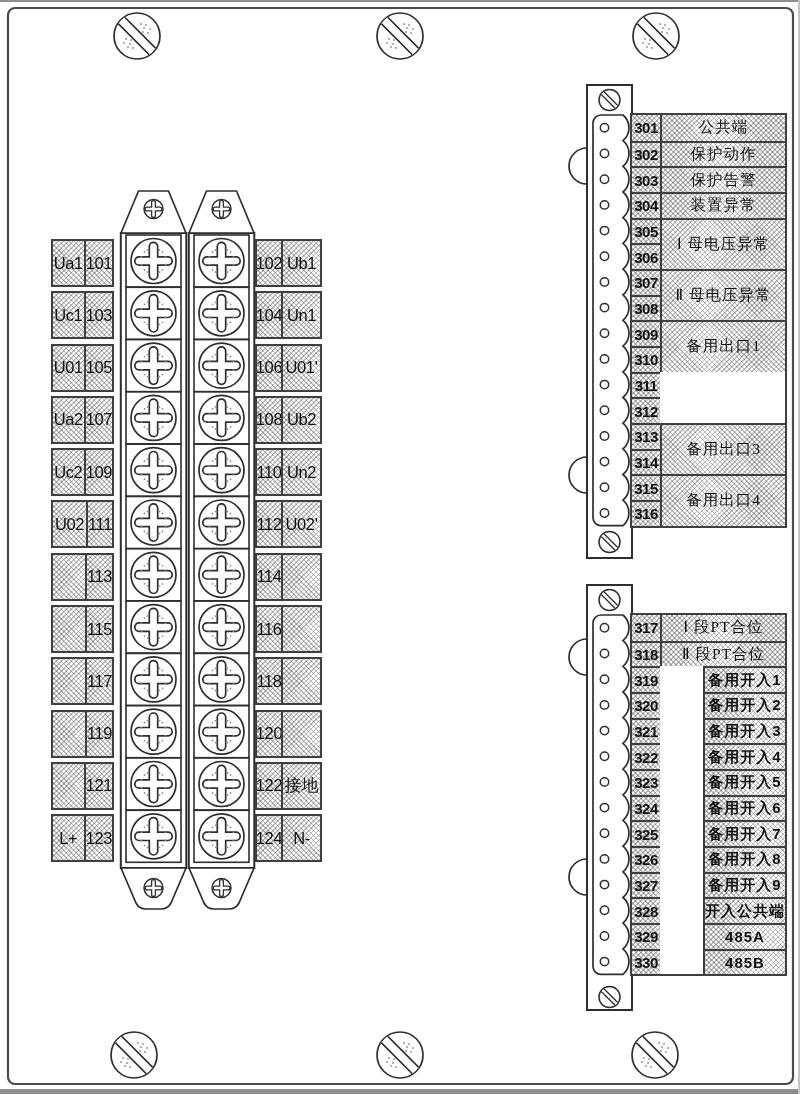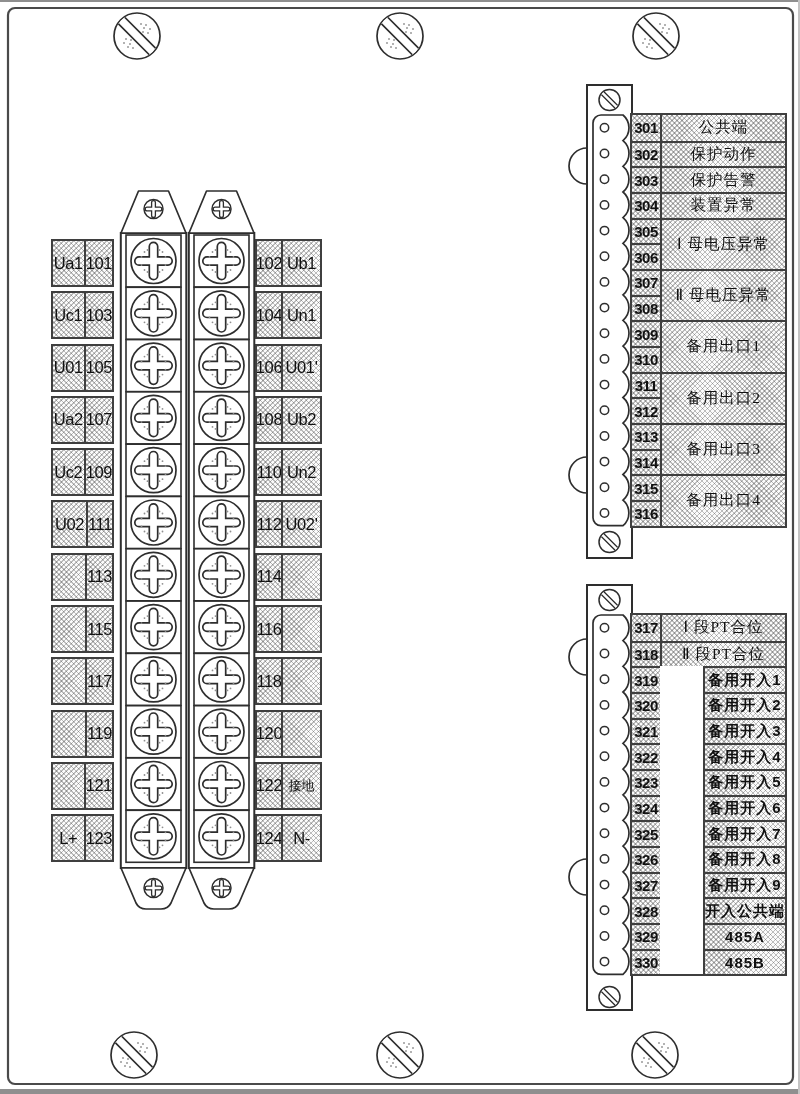--- a/index.html
+++ b/index.html
@@ -22,21 +22,21 @@
   .tpair{display:flex;height:48px;box-sizing:border-box;border:2px solid #3f3f3f;}
   #tcol-left .tpair{width:63px;}
   #tcol-right .tpair{width:67px;}
   .tcell{display:flex;align-items:center;justify-content:center;box-sizing:border-box;
          font-weight:normal;font-size:16.5px;letter-spacing:-0.4px;color:#111;}
   .tpair .tcell + .tcell{border-left:2px solid #3f3f3f;}
   #tcol-left .tcell.lab{width:33px;}
   #tcol-left .tcell.num{flex:1;}
   #tcol-right .tcell.num{width:24px;}
   #tcol-right .tcell.lab{flex:1;}
-  .zh{font-size:13px;letter-spacing:0;}
+  .zh{font-size:17px;letter-spacing:0;}
 
   
   .io-grid{position:absolute;display:grid;grid-template-columns:28px 125px;
            border:2px solid #3f3f3f;background:#fff;width:153px;}
   #t1{left:630px;top:113px;grid-template-rows:repeat(16,25.67px);}
   #t2{left:630px;top:613px;grid-template-rows:repeat(14,25.67px);}
   .ncell,.dcell{box-sizing:border-box;display:flex;align-items:center;justify-content:center;color:#111;}
   .ncell{grid-column:1;border-top:2px solid #3f3f3f;font-weight:bold;font-size:15px;letter-spacing:-0.5px;}
   .dcell{grid-column:2;border-top:2px solid #3f3f3f;border-left:2px solid #3f3f3f;}
   .no-t{border-top:none;}
@@ -389,21 +389,20 @@
     <span class="ncell hatch" style="grid-row:14">314</span>
     <span class="ncell hatch" style="grid-row:15">315</span>
     <span class="ncell hatch" style="grid-row:16">316</span>
     <span class="dcell hatch serif no-t" style="grid-row:1">公共端</span>
     <span class="dcell hatch serif" style="grid-row:2">保护动作</span>
     <span class="dcell hatch serif" style="grid-row:3">保护告警</span>
     <span class="dcell hatch serif" style="grid-row:4">装置异常</span>
     <span class="dcell hatch serif" style="grid-row:5/7">Ⅰ 母电压异常</span>
     <span class="dcell hatch serif" style="grid-row:7/9">Ⅱ 母电压异常</span>
     <span class="dcell hatch serif" style="grid-row:9/11">备用出口1</span>
-    <span class="dcell hatch serif" style="grid-row:11/13">备用出口2</span>
     <span class="dcell hatch serif" style="grid-row:13/15">备用出口3</span>
     <span class="dcell hatch serif" style="grid-row:15/17">备用出口4</span>
   </div>
 
   <div class="io-grid" id="t2">
     <span class="ncell hatch no-t" style="grid-row:1">317</span>
     <span class="ncell hatch" style="grid-row:2">318</span>
     <span class="ncell hatch" style="grid-row:3">319</span>
     <span class="ncell hatch" style="grid-row:4">320</span>
     <span class="ncell hatch" style="grid-row:5">321</span>

